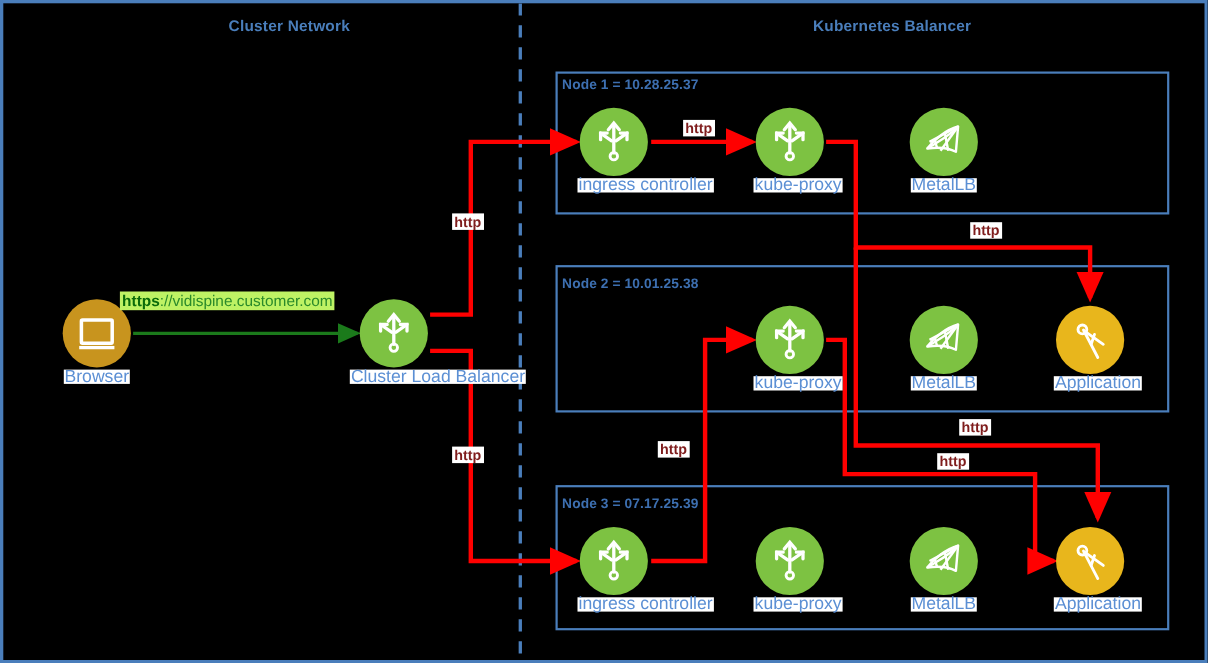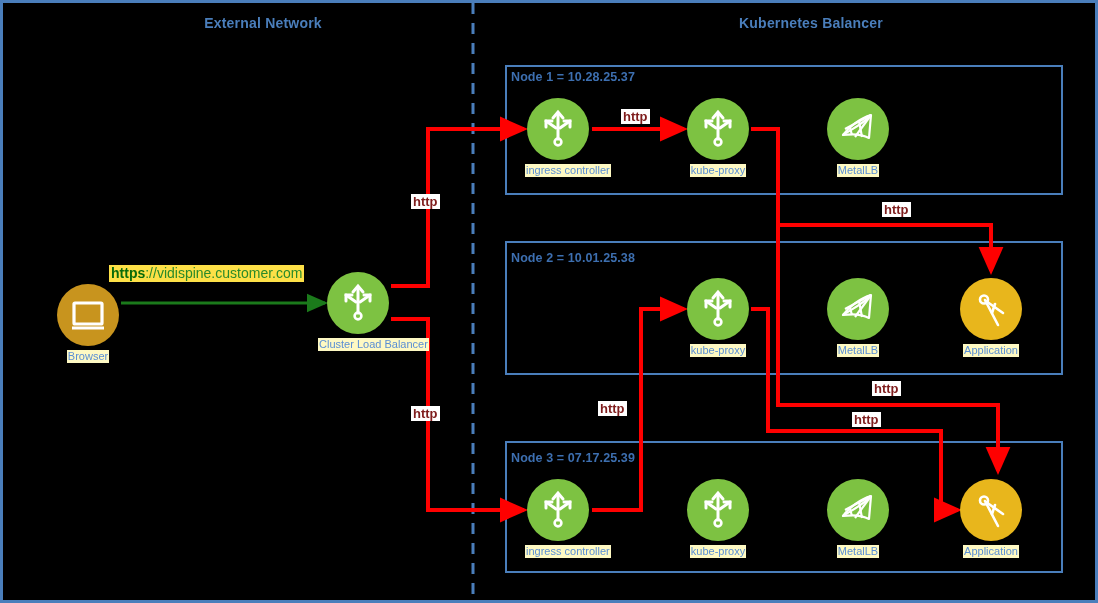--- a/index.html
+++ b/index.html
@@ -56,57 +56,57 @@
     position: relative;
     display: flex;
     align-items: center;
     justify-content: center;
   }
   .circle.green  { background: #7dc242; }
   .circle.yellow { background: #e8b61c; }
   .circle.brown  { background: #c8941e; }
   .item-caption {
     margin-top: 0;
-    font-size: 11px;
+    font-size: 16px;
     color: #5b8fd4;
-    background: #fef9c3;
+    background: #ffffff;
     display: inline-block;
     padding: 0 1px;
     white-space: nowrap;
     line-height: 13px;
   }
   .http-label {
     position: absolute;
     background: #ffffff;
     color: #7f1d1d;
     font-weight: bold;
     font-size: 13px;
     line-height: 15px;
     padding: 0 2px;
     white-space: nowrap;
   }
   .url-label {
     position: absolute;
-    background: #fde047;
+    background: #bef264;
     font-size: 14px;
     line-height: 17px;
     padding: 0 2px;
     white-space: nowrap;
     color: #1b7a1b;
   }
   .url-label b { color: #0a6b0a; font-weight: bold; }
   .url-label span.rest { color: #2a8a2a; font-weight: normal; }
   .ext-item { position: absolute; width: 80px; text-align: center; }
 </style>
 </head>
 <body>
 
 <div id="canvas">
 
-  <div class="section-title" style="left:100px; top:12px; width:320px;">External Network</div>
+  <div class="section-title" style="left:100px; top:12px; width:320px;">Cluster Network</div>
   <div class="section-title" style="left:648px; top:12px; width:320px;">Kubernetes Balancer</div>
 
   <svg class="layer">
     <line x1="470" y1="0" x2="470" y2="600" stroke="#4a7ebb" stroke-width="3" stroke-dasharray="11 9"></line>
   </svg>
 
   <div class="node-box" style="left:502px; top:62px; width:558px; height:130px;"></div>
   <div class="node-label" style="left:508px; top:67px;">Node 1 = 10.28.25.37</div>
 
   <div class="node-box" style="left:502px; top:238px; width:558px; height:134px;"></div>
@@ -135,21 +135,21 @@
 
     <path fill="none" stroke="#ff0000" stroke-width="4" marker-end="url(#arrowRed)" d="M 748 126 L 775 126 L 775 222 L 988 222 L 988 268"></path>
 
     <path fill="none" stroke="#ff0000" stroke-width="4" marker-end="url(#arrowRed)" d="M 589 507 L 638 507 L 638 306 L 681 306"></path>
 
     <path fill="none" stroke="#ff0000" stroke-width="4" marker-end="url(#arrowRed)" d="M 748 306 L 765 306 L 765 428 L 938 428 L 938 507 L 955 507"></path>
 
     <path fill="none" stroke="#ff0000" stroke-width="4" marker-end="url(#arrowRed)" d="M 775 222 L 775 402 L 995 402 L 995 468"></path>
   </svg>
 
-  <div class="ext-item" style="left:45px; top:281px;">
+  <div class="ext-item" style="left:45px; top:269px;">
     <div class="circle brown">
       <svg width="40" height="40" viewBox="0 0 40 40">
         <rect x="6" y="8" width="28" height="21" rx="1" fill="none" stroke="#fff" stroke-width="3.2"></rect>
         <rect x="4" y="31.5" width="32" height="3" fill="#fff"></rect>
       </svg>
     </div>
     <div class="item-caption">Browser</div>
   </div>
 
   <div class="ext-item" style="left:315px; top:269px;">

